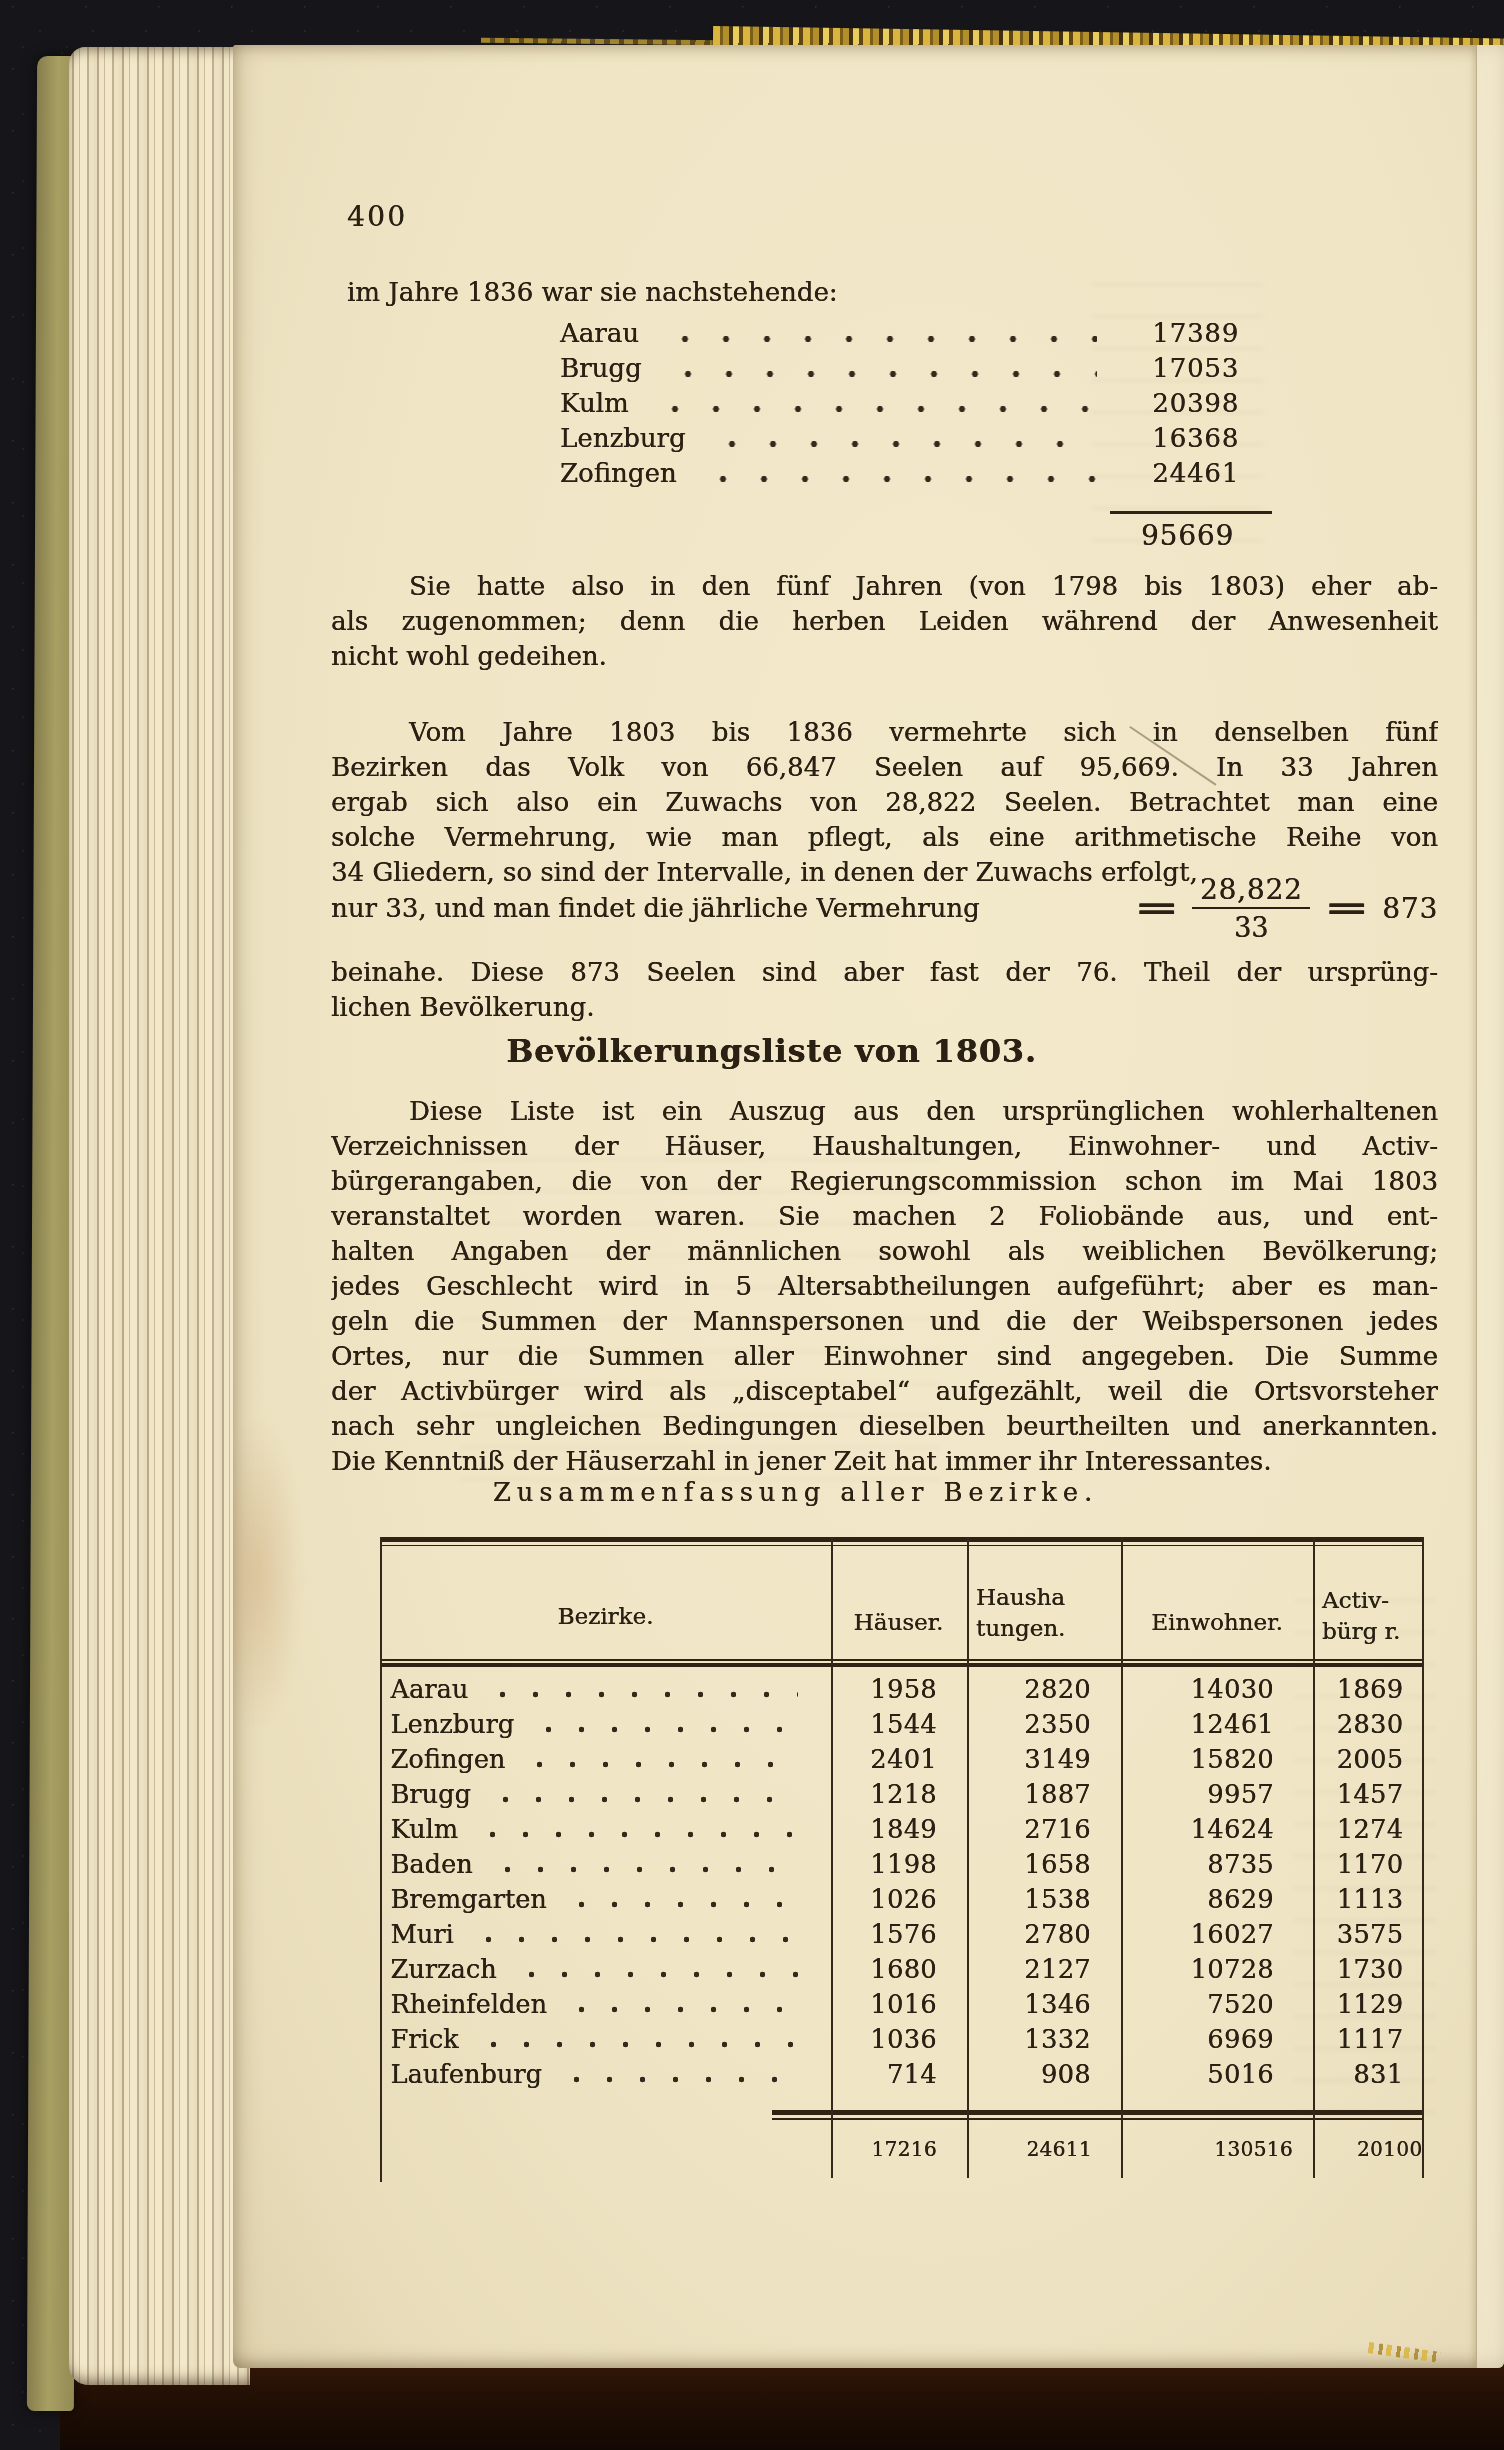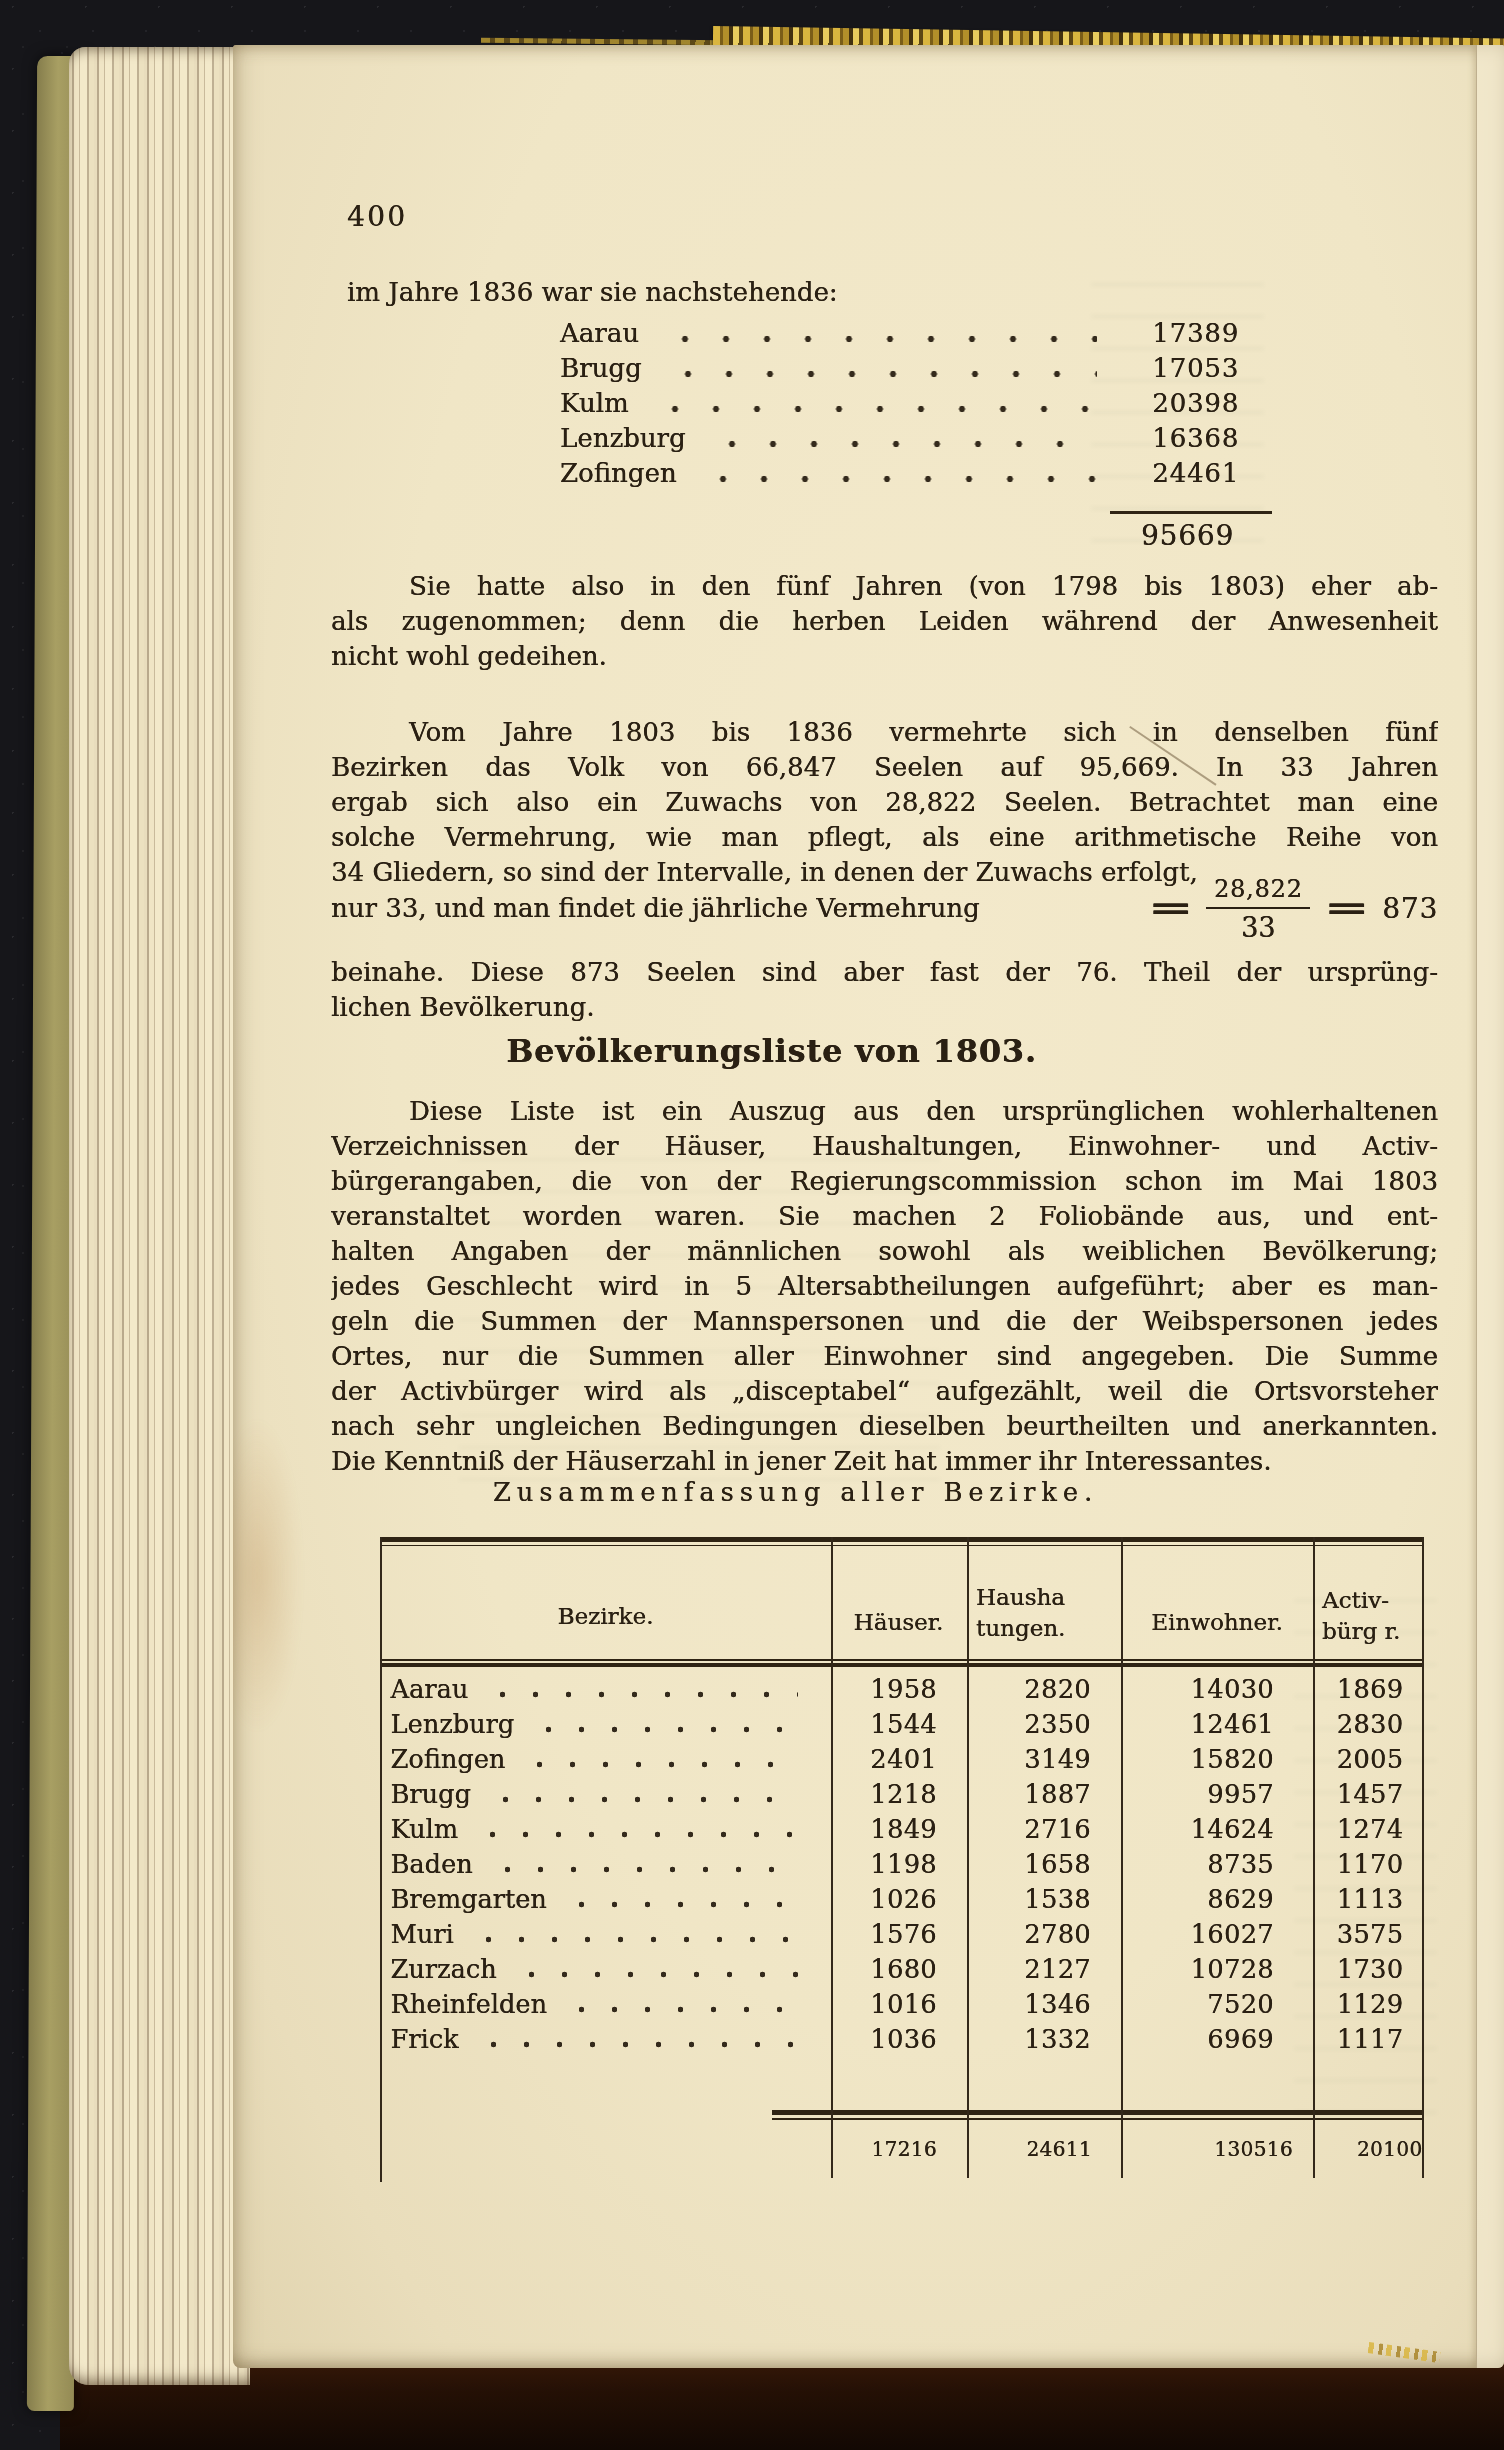--- a/index.html
+++ b/index.html
@@ -96,21 +96,21 @@
   #para2b{top:910px;}
   #para3{top:1035px;}
   
   .eq-line{left:98px;top:817px;width:1107px;height:92px;display:flex;
     justify-content:space-between;align-items:center;font-size:26px;}
   .eq-line span{position:static;}
   .eq-prefix{white-space:nowrap;}
   .eq-cluster{position:static;display:flex;align-items:center;gap:22.6px;}
   .big-eq{display:inline-block;font-size:32px;font-weight:bold;transform:scaleX(1.7);}
   .frac{display:inline-block;text-align:center;}
-  .frac .num{display:block;position:static;font-size:24px;line-height:33px;padding:0 7.5px 1.5px;
+  .frac .num{display:block;position:static;font-size:28px;line-height:33px;padding:0 7.5px 1.5px;
     border-bottom:2.6px solid #2a2013;letter-spacing:0.8px;}
   .frac .den{display:block;position:static;font-size:27px;line-height:33px;padding-top:1.5px;}
   .eq-result{font-size:28px;letter-spacing:0.8px;}
   
   .heading{left:98px;top:987px;width:1107px;text-align:center;transform:translateX(-113px);
     font-size:32px;font-weight:bold;letter-spacing:0.8px;}
   .sub-heading{left:98px;top:1432px;width:1107px;text-align:center;transform:translateX(-89px);
     font-size:25.6px;letter-spacing:6px;}
   
   .stat-table{left:147px;top:1492px;width:1044px;height:648px;font-size:25.6px;}
@@ -390,20 +390,30 @@
         <div class="trow">
           <div class="tname">
             <span class="nm">Frick</span>
             <span class="lead"></span>
           </div>
           <div class="tnum pr2">1036</div>
           <div class="tnum pr3">1332</div>
           <div class="tnum pr4">6969</div>
           <div class="tnum pr5">1117</div>
         </div>
+        <div class="trow">
+          <div class="tname">
+            <span class="nm">Laufenburg</span>
+            <span class="lead"></span>
+          </div>
+          <div class="tnum pr2">714</div>
+          <div class="tnum pr3">908</div>
+          <div class="tnum pr4">5016</div>
+          <div class="tnum pr5">831</div>
+        </div>
       </div>
 
     <div class="tot tot2 ink">17216</div>
     <div class="tot tot3 ink">24611</div>
     <div class="tot tot4 ink">130516</div>
     <div class="tot tot5 ink">20100</div>
   </div>
 </div>
 
 <div class="gilt-specks noselect"></div>

